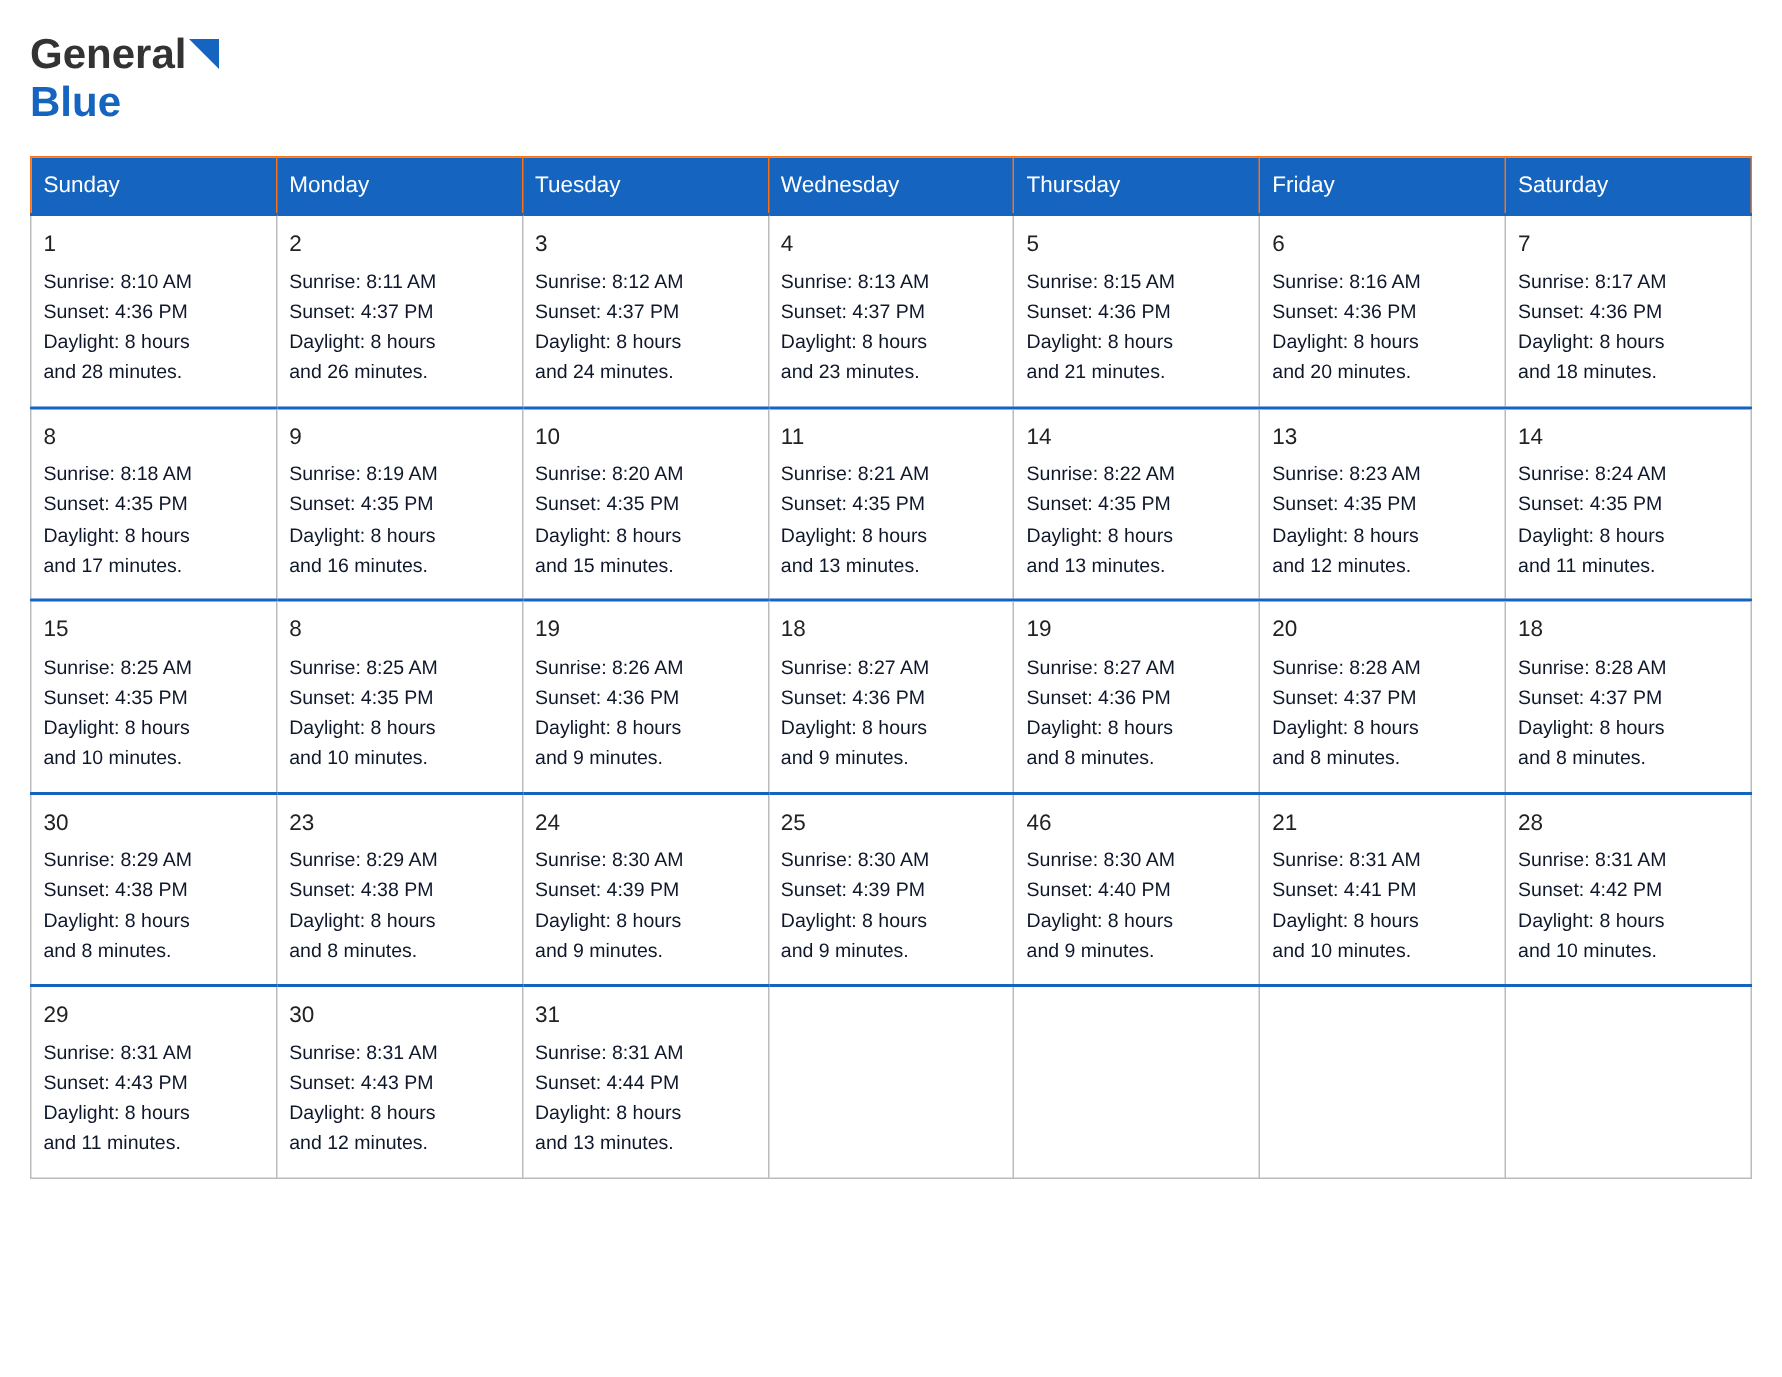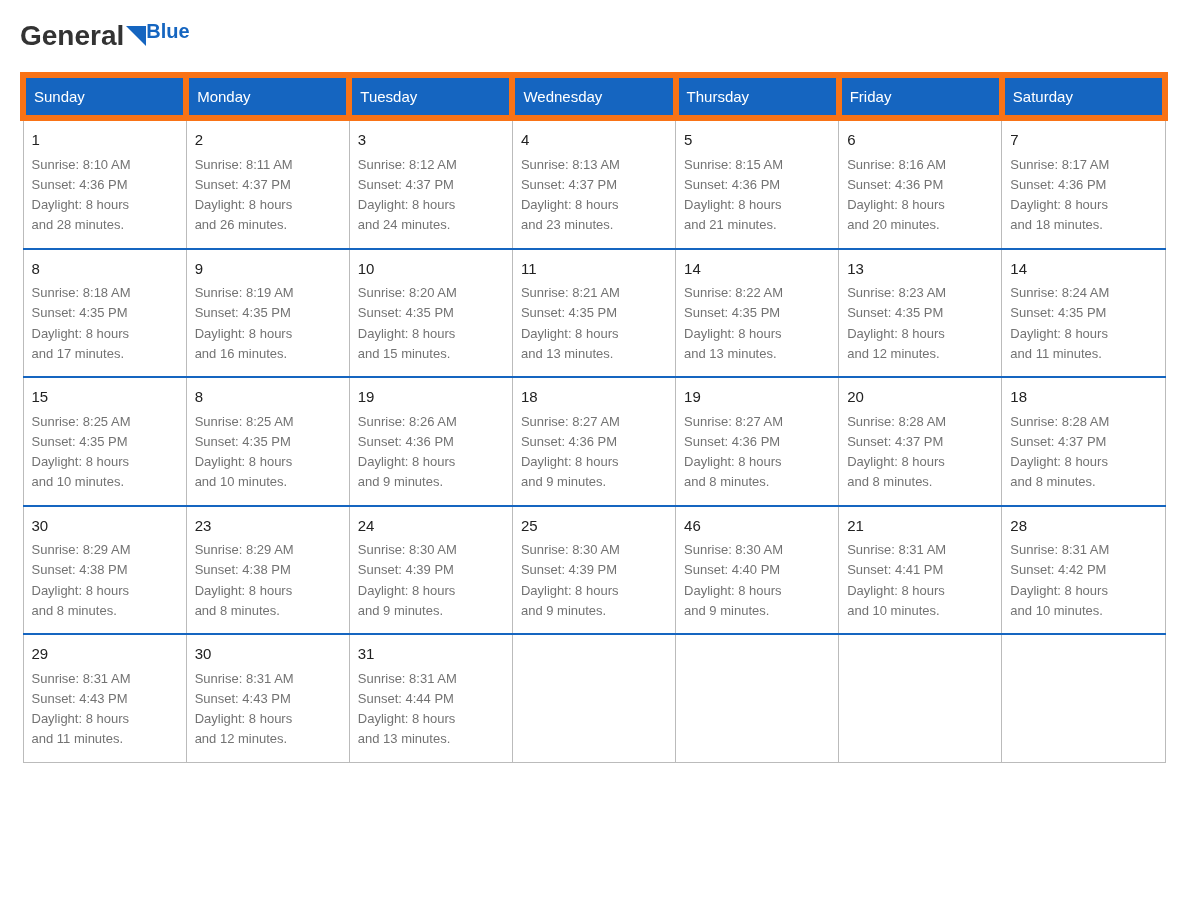--- a/index.html
+++ b/index.html
@@ -11,36 +11,36 @@
       min-height: 918px;
     }
     .header {
       display: flex;
       justify-content: space-between;
       align-items: flex-start;
       margin-bottom: 20px;
     }
     .logo {
       display: flex;
-      flex-direction: row;
+      flex-direction: column;
       align-items: flex-start;
     }
     .logo-text {
       display: flex;
       align-items: center;
       font-size: 28px;
       font-weight: bold;
       color: #1a1a1a;
     }
     .logo-general {
       color: #333;
     }
     .logo-blue {
       color: #1565c0;
-      font-size: 20px;
+      font-size: 28px;
       font-weight: bold;
     }
     .title-block {
       text-align: right;
     }
     .month-title {
       font-size: 52px;
       font-weight: bold;
       color: #222;
       line-height: 1.1;
@@ -55,21 +55,21 @@
       border-collapse: collapse;
       font-size: 13.5px;
     }
     .calendar-table th {
       background-color: #1565c0;
       color: #fff;
       padding: 10px 8px;
       text-align: left;
       font-size: 15px;
       font-weight: normal;
-      border: 6px solid #f97316;
+      border: 1px solid #f97316;
     }
     .calendar-table td {
       vertical-align: top;
       padding: 8px 8px 12px 8px;
       border: 1px solid #bbb;
       width: 14.28%;
       min-height: 110px;
       background: #fff;
       color: #333;
       line-height: 1.5;
@@ -79,21 +79,21 @@
     }
     .day-number {
       font-size: 15px;
       font-weight: normal;
       display: block;
       margin-bottom: 3px;
       color: #222;
     }
     .day-info {
       font-size: 13px;
-      color: #737373;
+      color: #0f172a;
       line-height: 1.55;
     }
     .empty-cell {
       background: #fff;
     }
     
     .logo-icon {
       display: inline-flex;
       align-items: center;
       margin-left: 2px;

